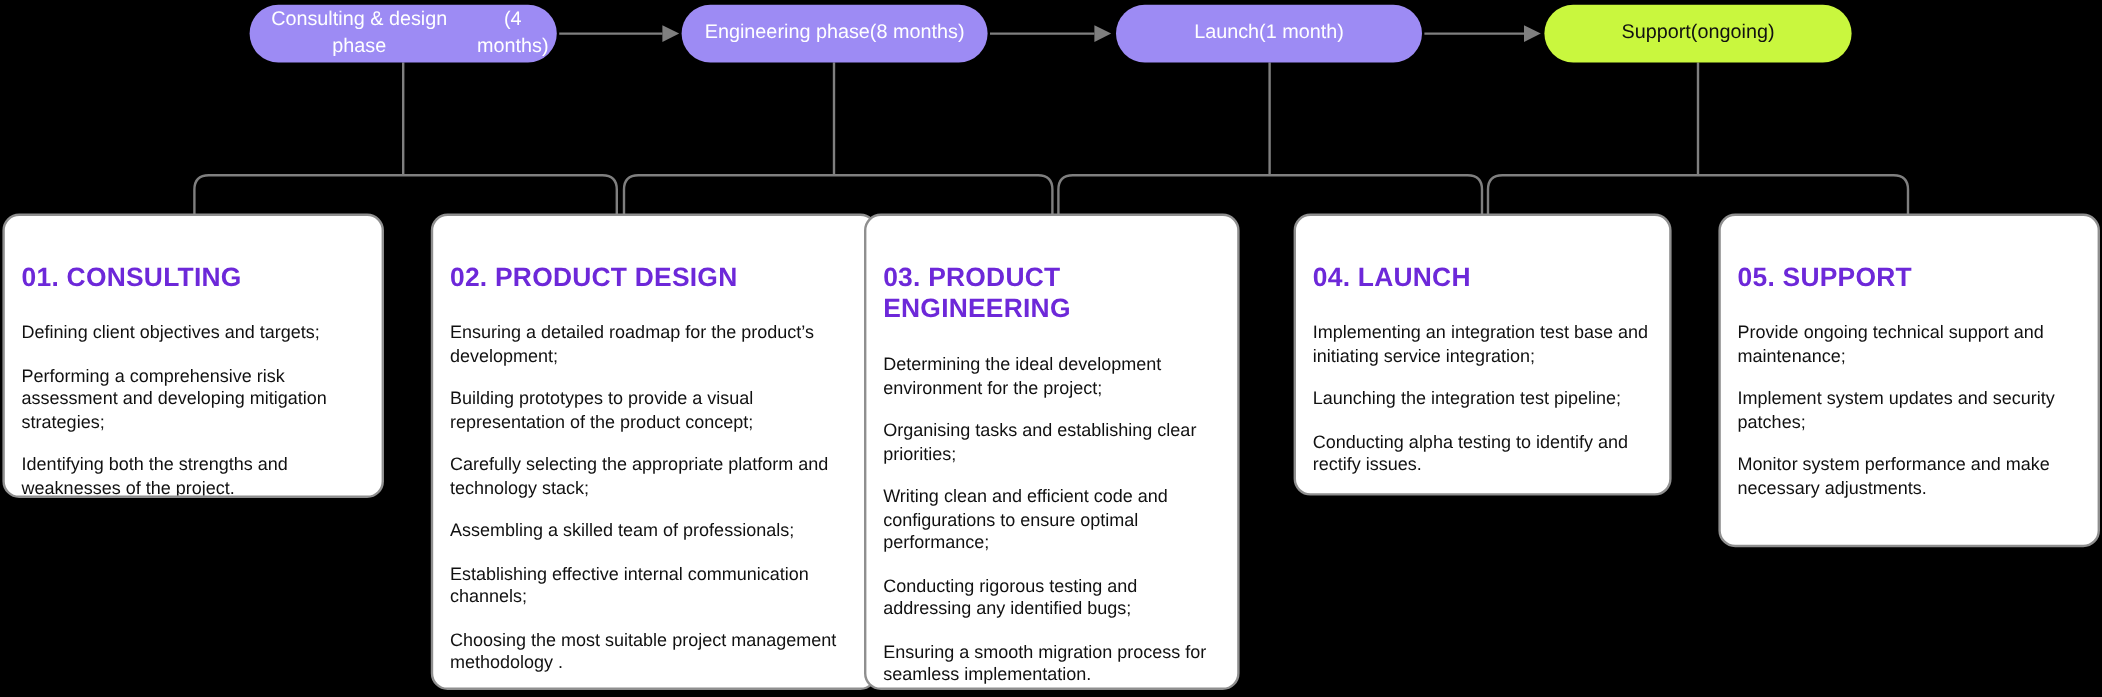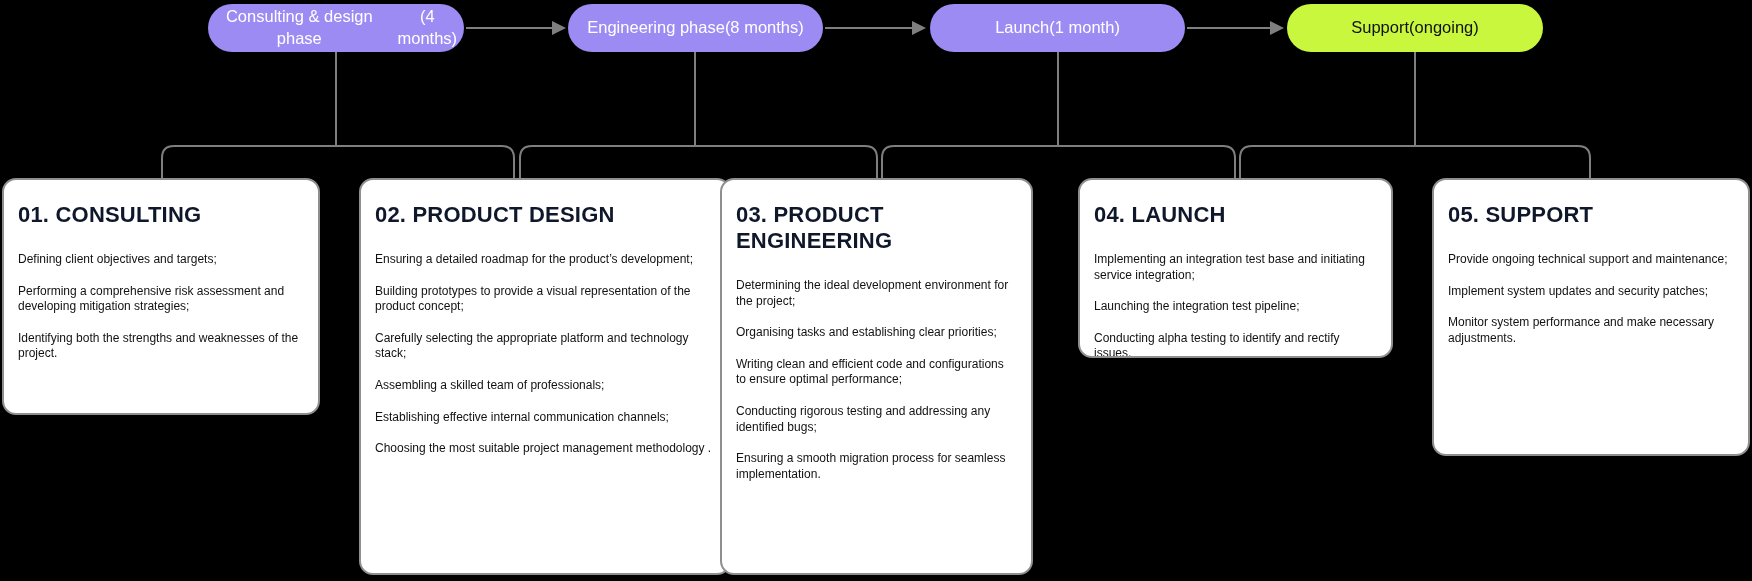--- a/index.html
+++ b/index.html
@@ -23,24 +23,24 @@
     font-size:16.5px;line-height:1.32;font-weight:500;text-align:center;z-index:2;
   }
   .pill.purple{background:var(--phase-purple);color:var(--phase-text-light);}
   .pill.green{background:var(--phase-green);color:var(--phase-text-dark);text-align:center;}
   .card{
     position:absolute;background:var(--card-bg);border:2px solid var(--card-border);
     border-radius:14px;color:var(--card-text);padding:22px 16px 14px 14px;
     z-index:1;overflow:hidden;
   }
   .card h2{
-    font-size:22px;font-weight:600;letter-spacing:.2px;margin:0 0 24px 0;color:#0f172a;
+    font-size:22px;font-weight:600;letter-spacing:.2px;margin:16px 0 24px 0;color:#6d28d9;
   }
   .card p{
-    font-size:12px;line-height:1.3;font-weight:500;margin:16px 0 9px 0;
+    font-size:15px;line-height:1.3;font-weight:500;margin:16px 0 9px 0;
   }
 </style>
 </head>
 <body>
 
 <div class="stage">
 
   <svg class="connectors" width="1752" height="581" viewBox="0 0 1752 581" aria-hidden="true">
 
     <line x1="466" y1="28" x2="552" y2="28"></line>
@@ -97,21 +97,21 @@
 
   <div class="card" style="left:720px;top:178px;width:313px;height:397px">
     <h2>03. PRODUCT ENGINEERING</h2>
     <p>Determining the ideal development environment for the project;</p>
     <p>Organising tasks and establishing clear priorities;</p>
     <p>Writing clean and efficient code and configurations to ensure optimal performance;</p>
     <p>Conducting rigorous testing and addressing any identified bugs;</p>
     <p>Ensuring a smooth migration process for seamless implementation.</p>
   </div>
 
-  <div class="card" style="left:1078px;top:178px;width:315px;height:180px">
+  <div class="card" style="left:1078px;top:178px;width:315px;height:235px">
     <h2>04. LAUNCH</h2>
     <p>Implementing an integration test base and initiating service integration;</p>
     <p>Launching the integration test pipeline;</p>
     <p>Conducting alpha testing to identify and rectify issues.</p>
   </div>
 
   <div class="card" style="left:1432px;top:178px;width:318px;height:278px">
     <h2>05. SUPPORT</h2>
     <p>Provide ongoing technical support and maintenance;</p>
     <p>Implement system updates and security patches;</p>

